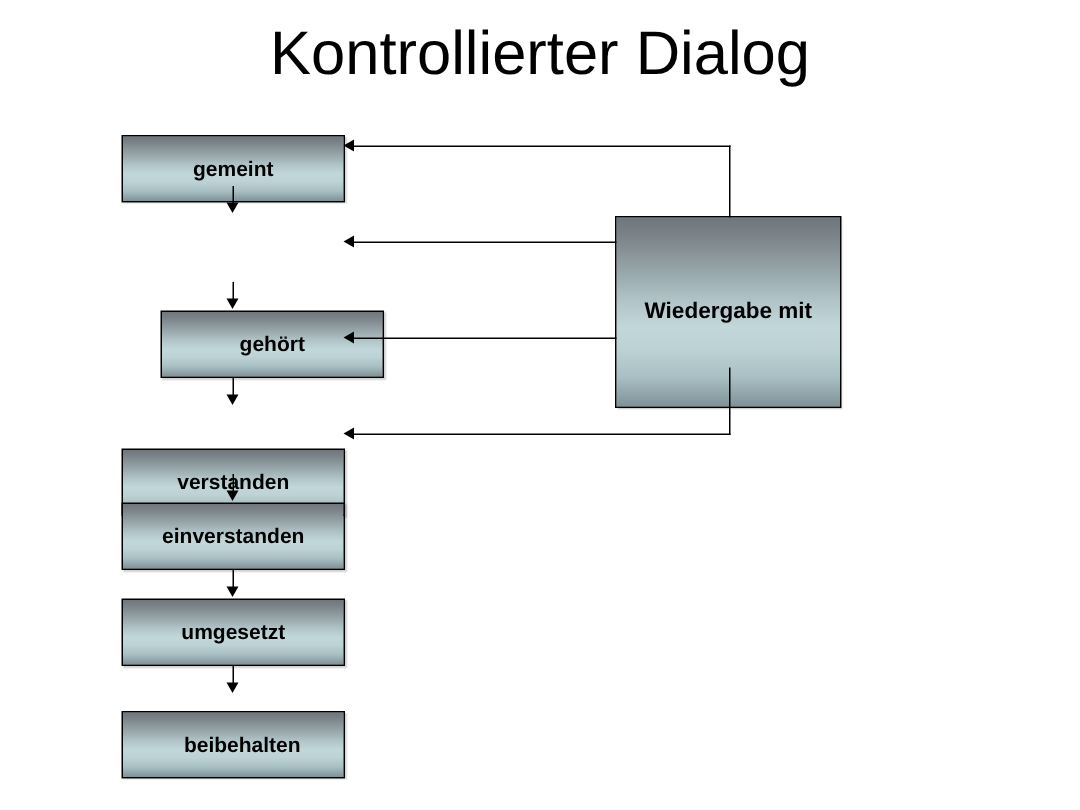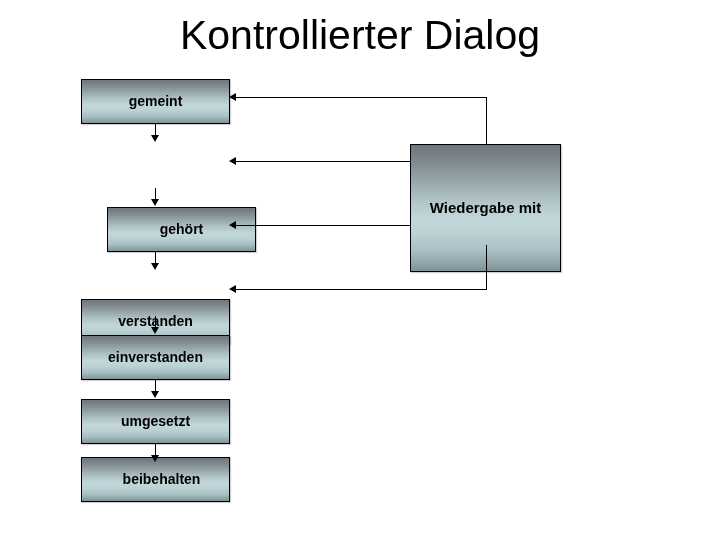--- a/index.html
+++ b/index.html
@@ -102,36 +102,36 @@
     border-right: 7px solid #000000;
   }
 </style>
 </head>
 <body>
 
 <div id="canvas">
 
   <div id="title">Kontrollierter Dialog</div>
 
-  <div class="node step" style="top:79px;">
+  <div class="node step" style="top:90px;">
     <span>gemeint</span>
   </div>
   <div class="node step" style="top:207px;margin-left:26px;">
     <span>gehört</span>
   </div>
   <div class="node step" style="top:271px;margin-top:28px;">
     <span>verstanden</span>
   </div>
   <div class="node step" style="top:335px;">
     <span>einverstanden</span>
   </div>
   <div class="node step" style="top:399px;">
     <span>umgesetzt</span>
   </div>
-  <div class="node step" style="top:457px;padding-left:12px;">
+  <div class="node step" style="top:474px;padding-left:12px;">
     <span>beibehalten</span>
   </div>
 
   <div class="node feedback">
     <div>
       <div>Wiedergabe mit</div>
     </div>
   </div>
 
   <div class="vline" style="left:155px; top:124px; height:12px;"></div>

